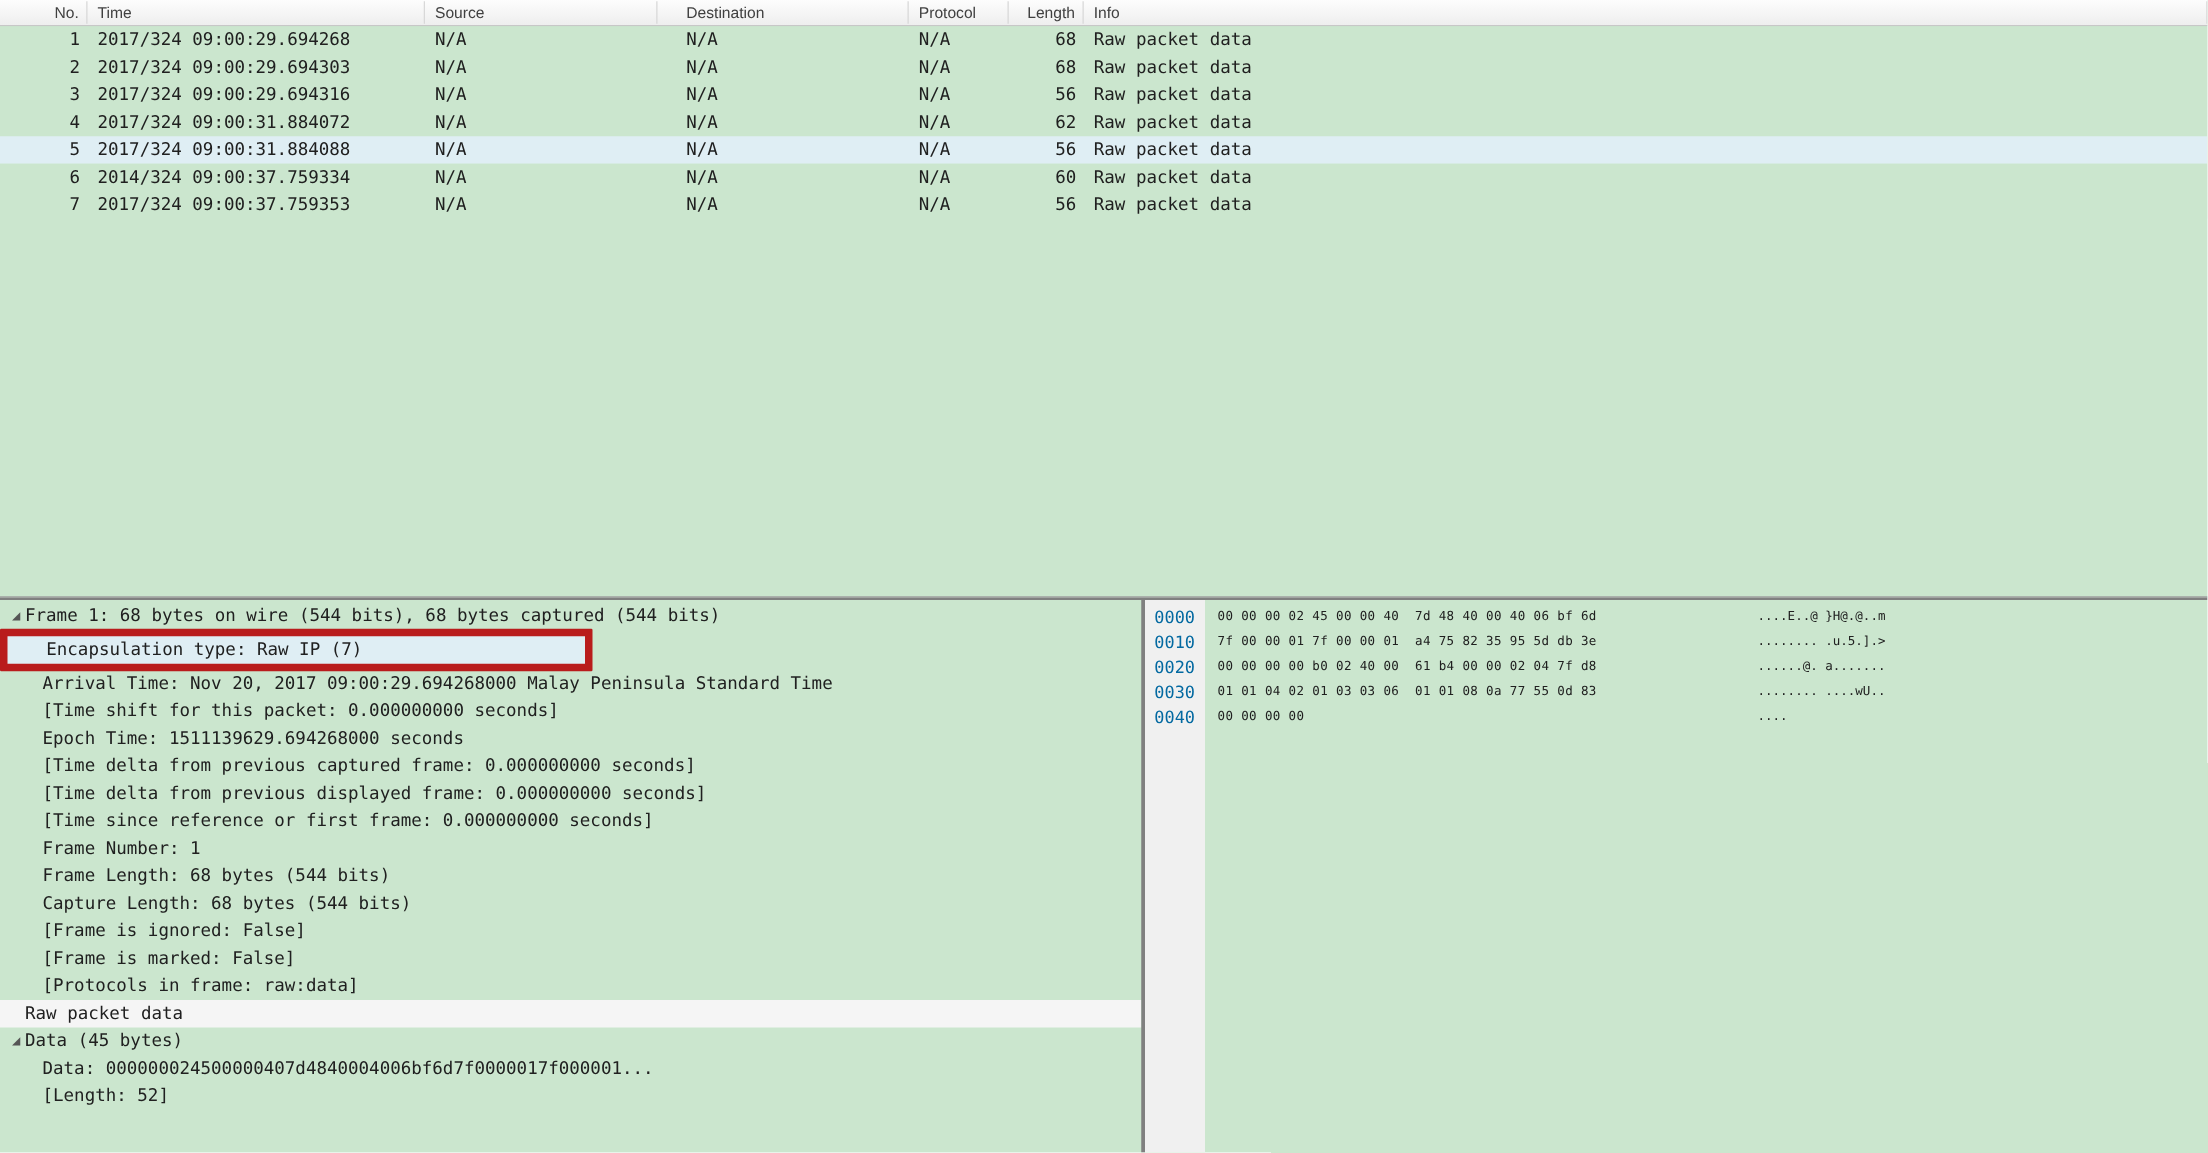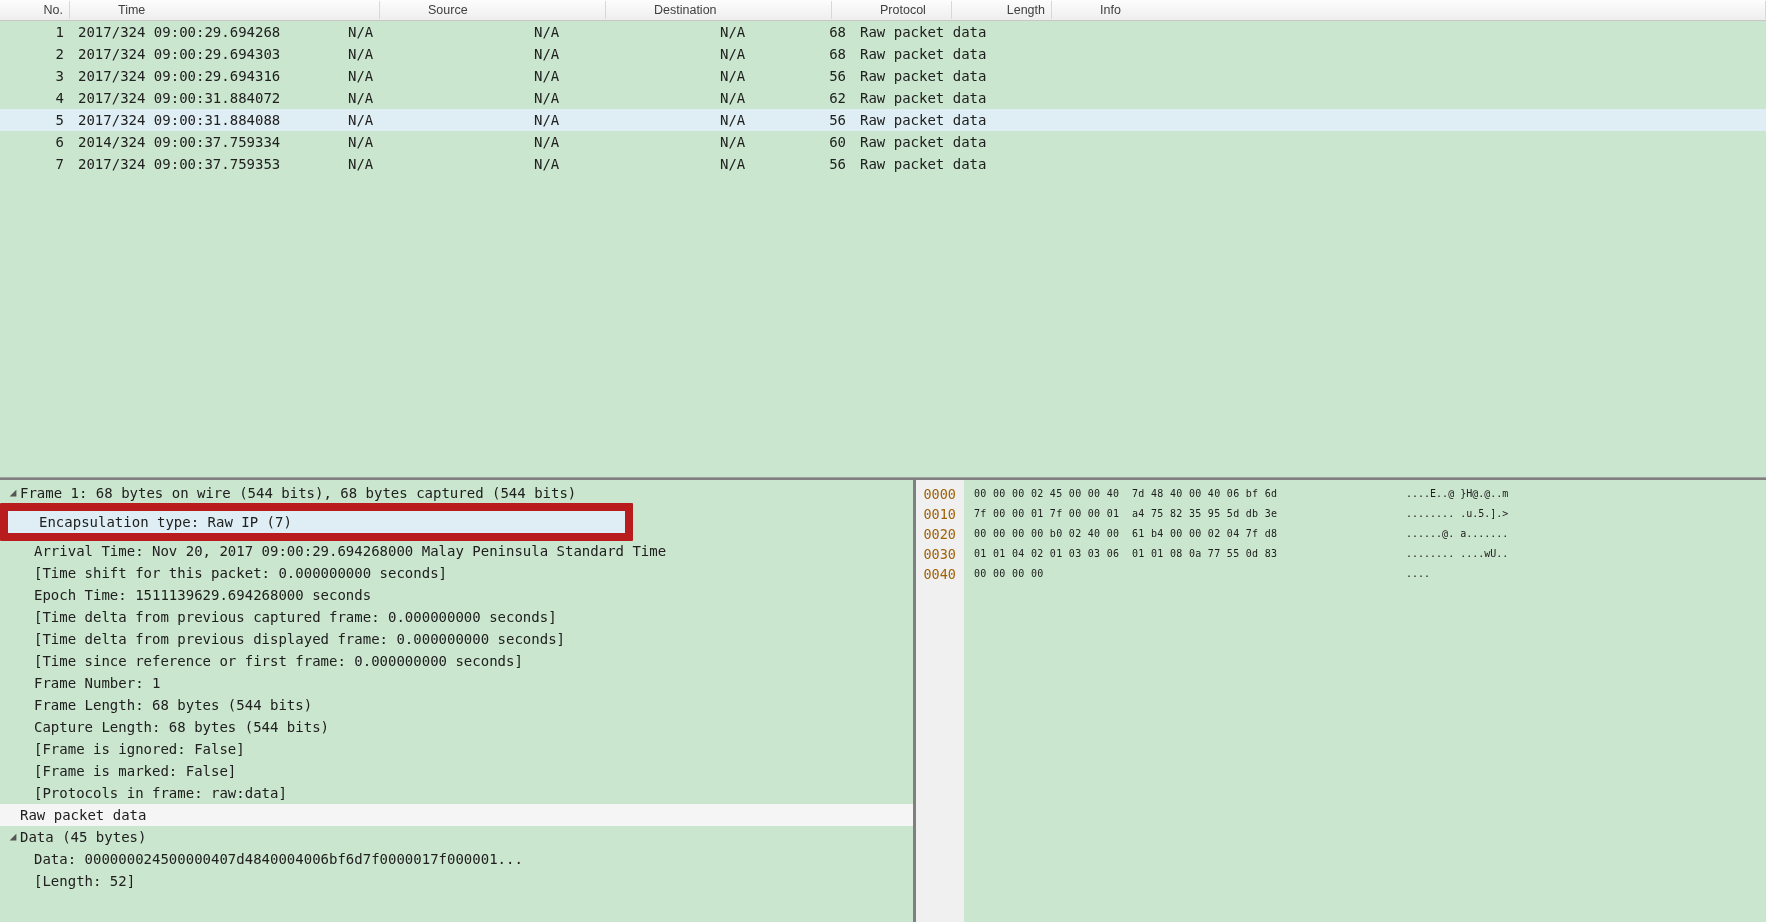--- a/index.html
+++ b/index.html
@@ -15,62 +15,61 @@
   
   .plist { flex: 0 0 478px; display: flex; flex-direction: column; border-bottom: 1px solid #a0a0a0; background:#cbe6ce; }
   .plist-header {
     display: flex; align-items: center;
     background: linear-gradient(#fdfdfd,#eeeeee);
     border-bottom: 1px solid #c7c7c7;
     height: 21px;
     font-family: "Segoe UI", Tahoma, sans-serif;
     font-size: 12.5px;
     color: #404040;
-    gap: 40px;
   }
   .plist-header .col {
     border-right: 1px solid #d8d8d8;
     padding: 2px 6px 2px 8px;
     overflow: hidden; white-space: nowrap;
   }
   .plist-body { flex: 1; overflow: hidden; }
   .prow { display: flex; align-items: center; height: 22px; }
   .prow .col { padding: 0 6px 0 8px; white-space: nowrap; overflow: hidden; }
   .prow.even { background:#cbe6ce; }
   .prow.odd  { background:#cbe6ce; }
   .prow.sel  { background:#dfeef4; }
   
   .c-no { width: 70px; text-align: right; }
   .c-time { width: 270px; }
   .c-src { width: 186px; }
-  .c-dst { width: 186px; }
+  .c-dst { width: 186px; margin-left: 15px; }
   .c-proto { width: 80px; }
   .c-len { width: 60px; text-align: right; }
   .c-info { flex: 1; }
   
   .bottom { flex: 1; display: flex; border-top: 2px solid #808080; }
   .details { flex: 0 0 916px; background:#cbe6ce; border-right: 3px solid #808080; overflow:hidden; position:relative; }
   .hex { flex: 1; background:#cbe6ce; overflow:hidden; display:flex; }
   
   .tree { padding: 2px 0 0 0; font-size: 14px; line-height: 22px; }
   .tree-row { display:flex; align-items:center; padding-left: 4px; white-space: pre; }
   .tri { display:inline-block; width:14px; text-align:center; font-size:11px; color:#555; cursor:pointer;}
   .lvl0 { padding-left: 6px; }
   .lvl1 { padding-left: 34px; }
   .highlighted {
     background:#dfeef4;
-    border: 8px solid #b91c1c;
+    border: 6px solid #b91c1c;
     border-radius: 1px;
     padding-left: 31px !important;
     margin: -1px 0;
-    width: 633px;
+    width: 474px;
   }
   .toplvl-dim { background:#f5f5f5; width:100%; }
   
-  .hex-offcol { width:48px; background:#f0f0f0; padding-top:4px; text-align:right; color:#a16207; line-height:20px; font-size:13.5px;}
+  .hex-offcol { width:48px; background:#f0f0f0; padding-top:4px; text-align:right; color:#0369a1; line-height:20px; font-size:13.5px;}
   .hex-offcol div{ padding-right:8px;}
   .hex-main { flex:1; padding:4px 0 0 10px; line-height:20px; font-size:10px; white-space:pre; }
   .hex-line { display:flex; }
   .hx-bytes { width: 420px; letter-spacing: 0.3px;}
   .hx-ascii { padding-left: 12px; }
 </style>
 </head>
 <body>
 
 <div class="root">

